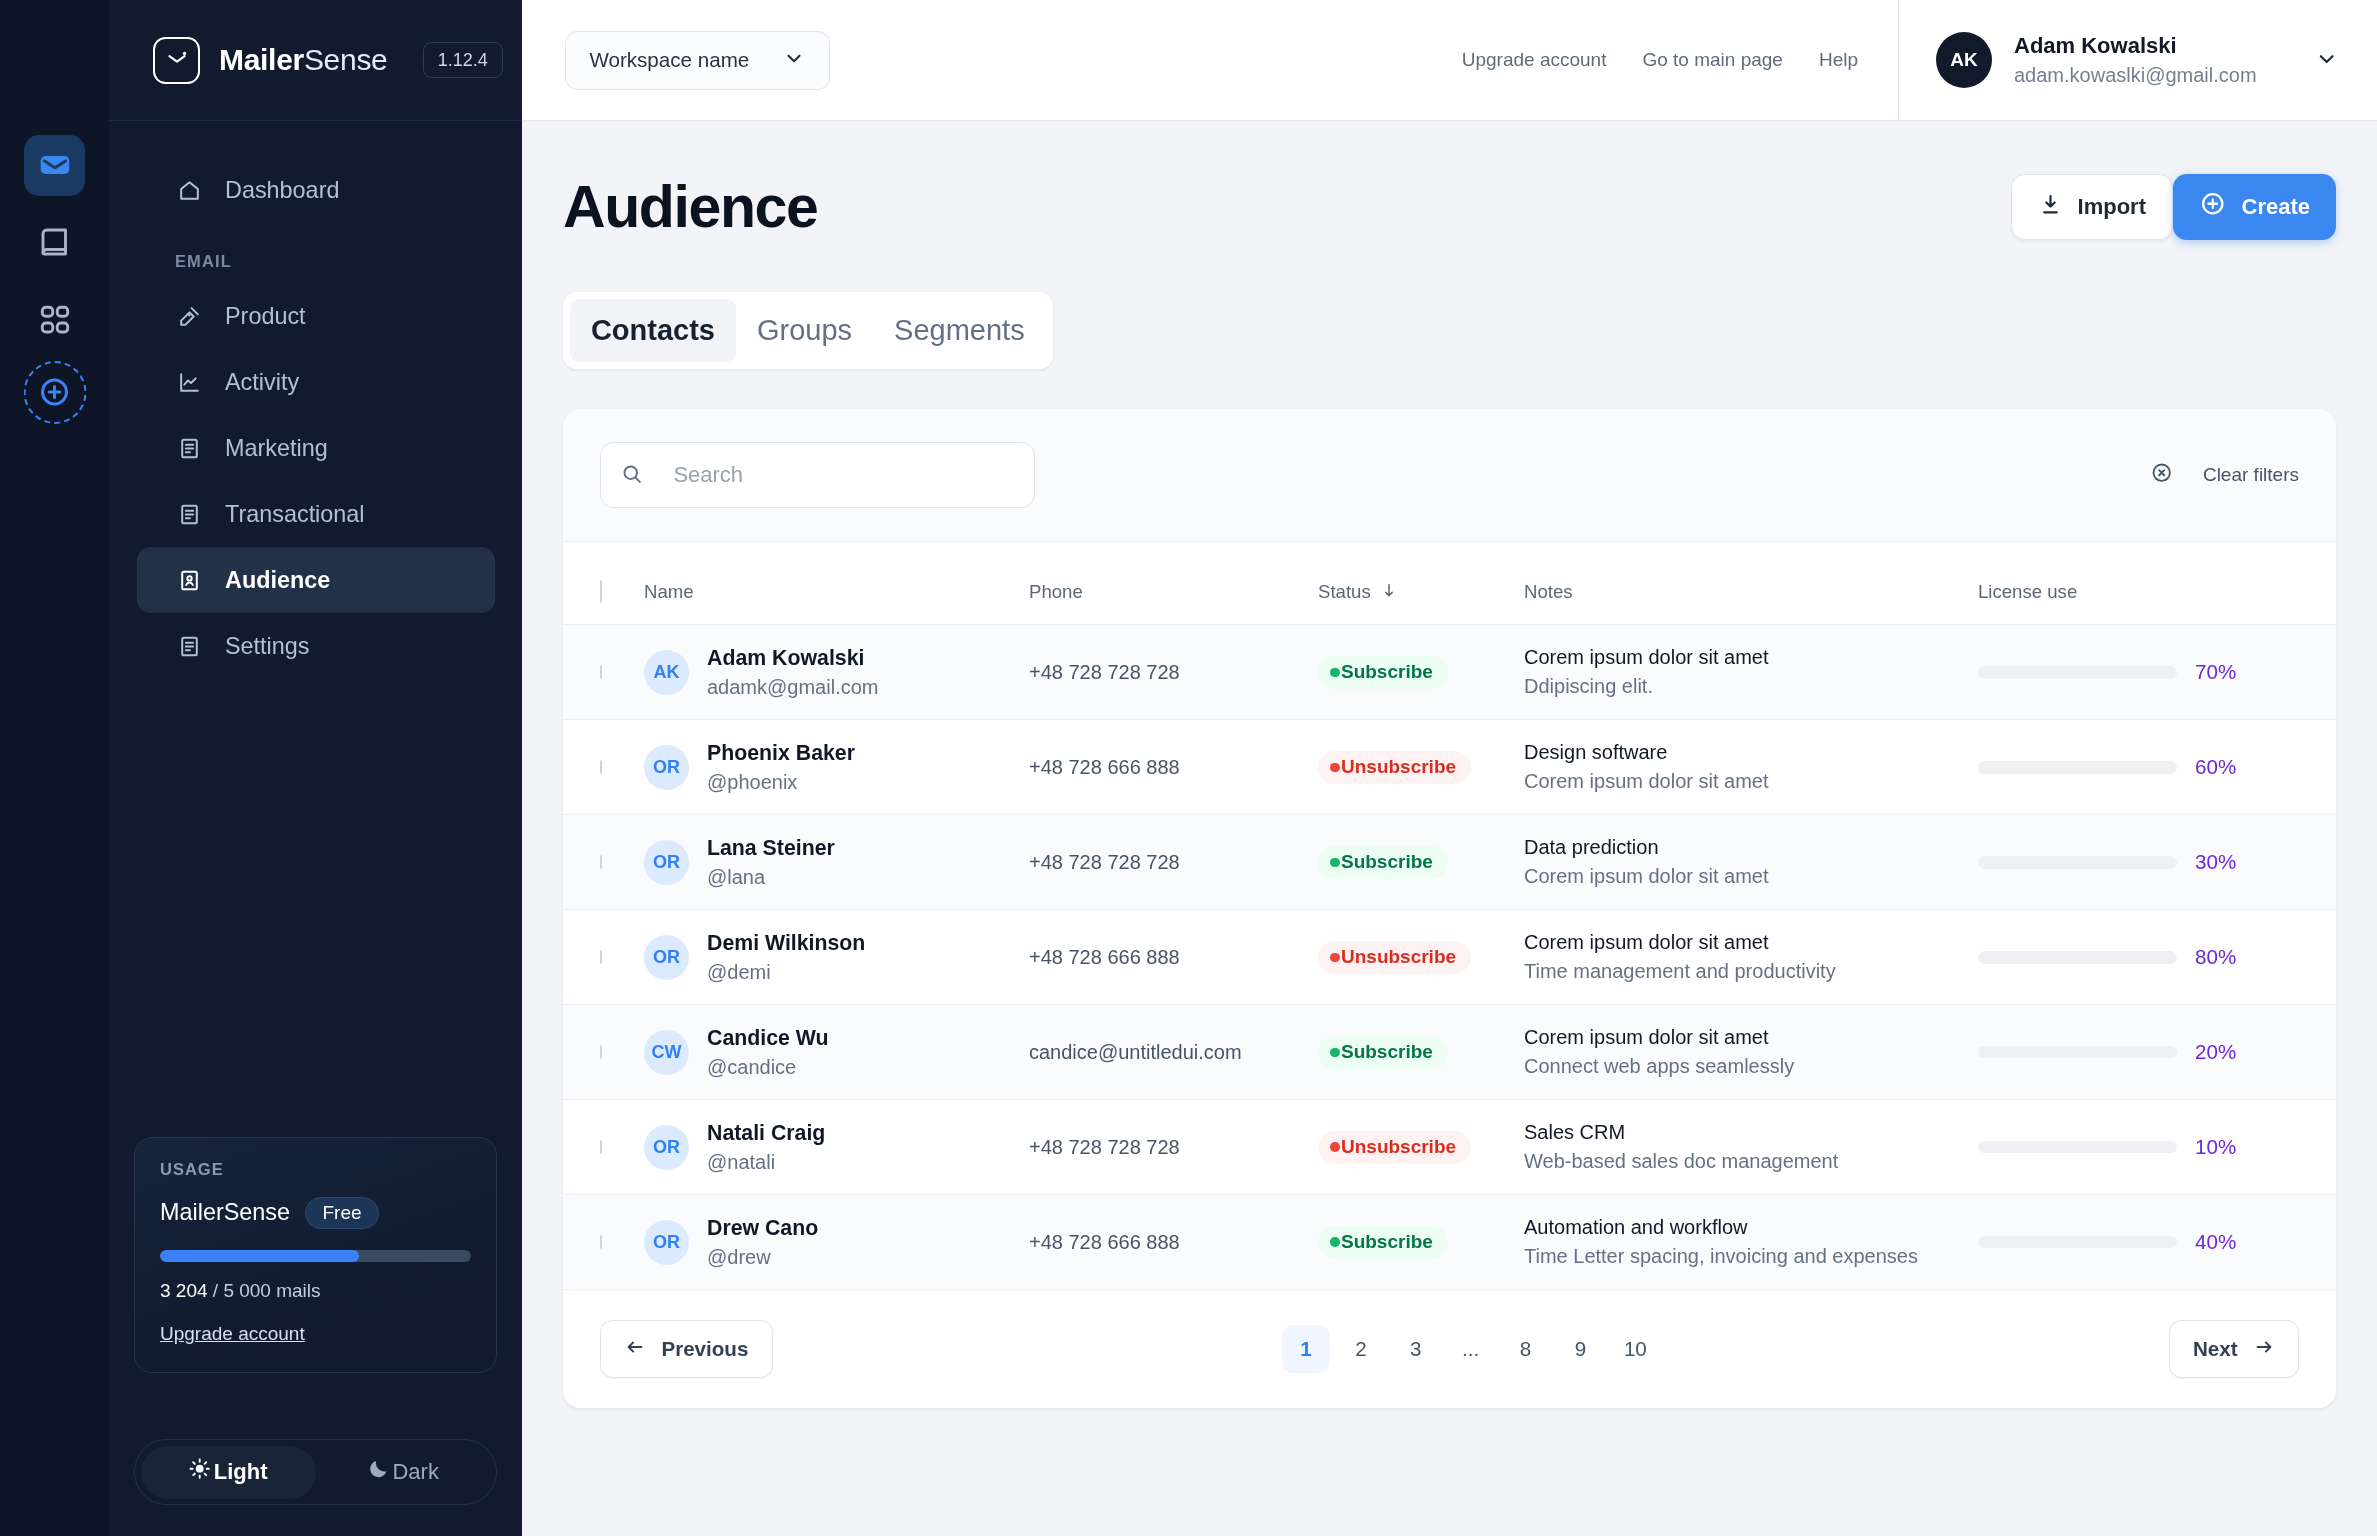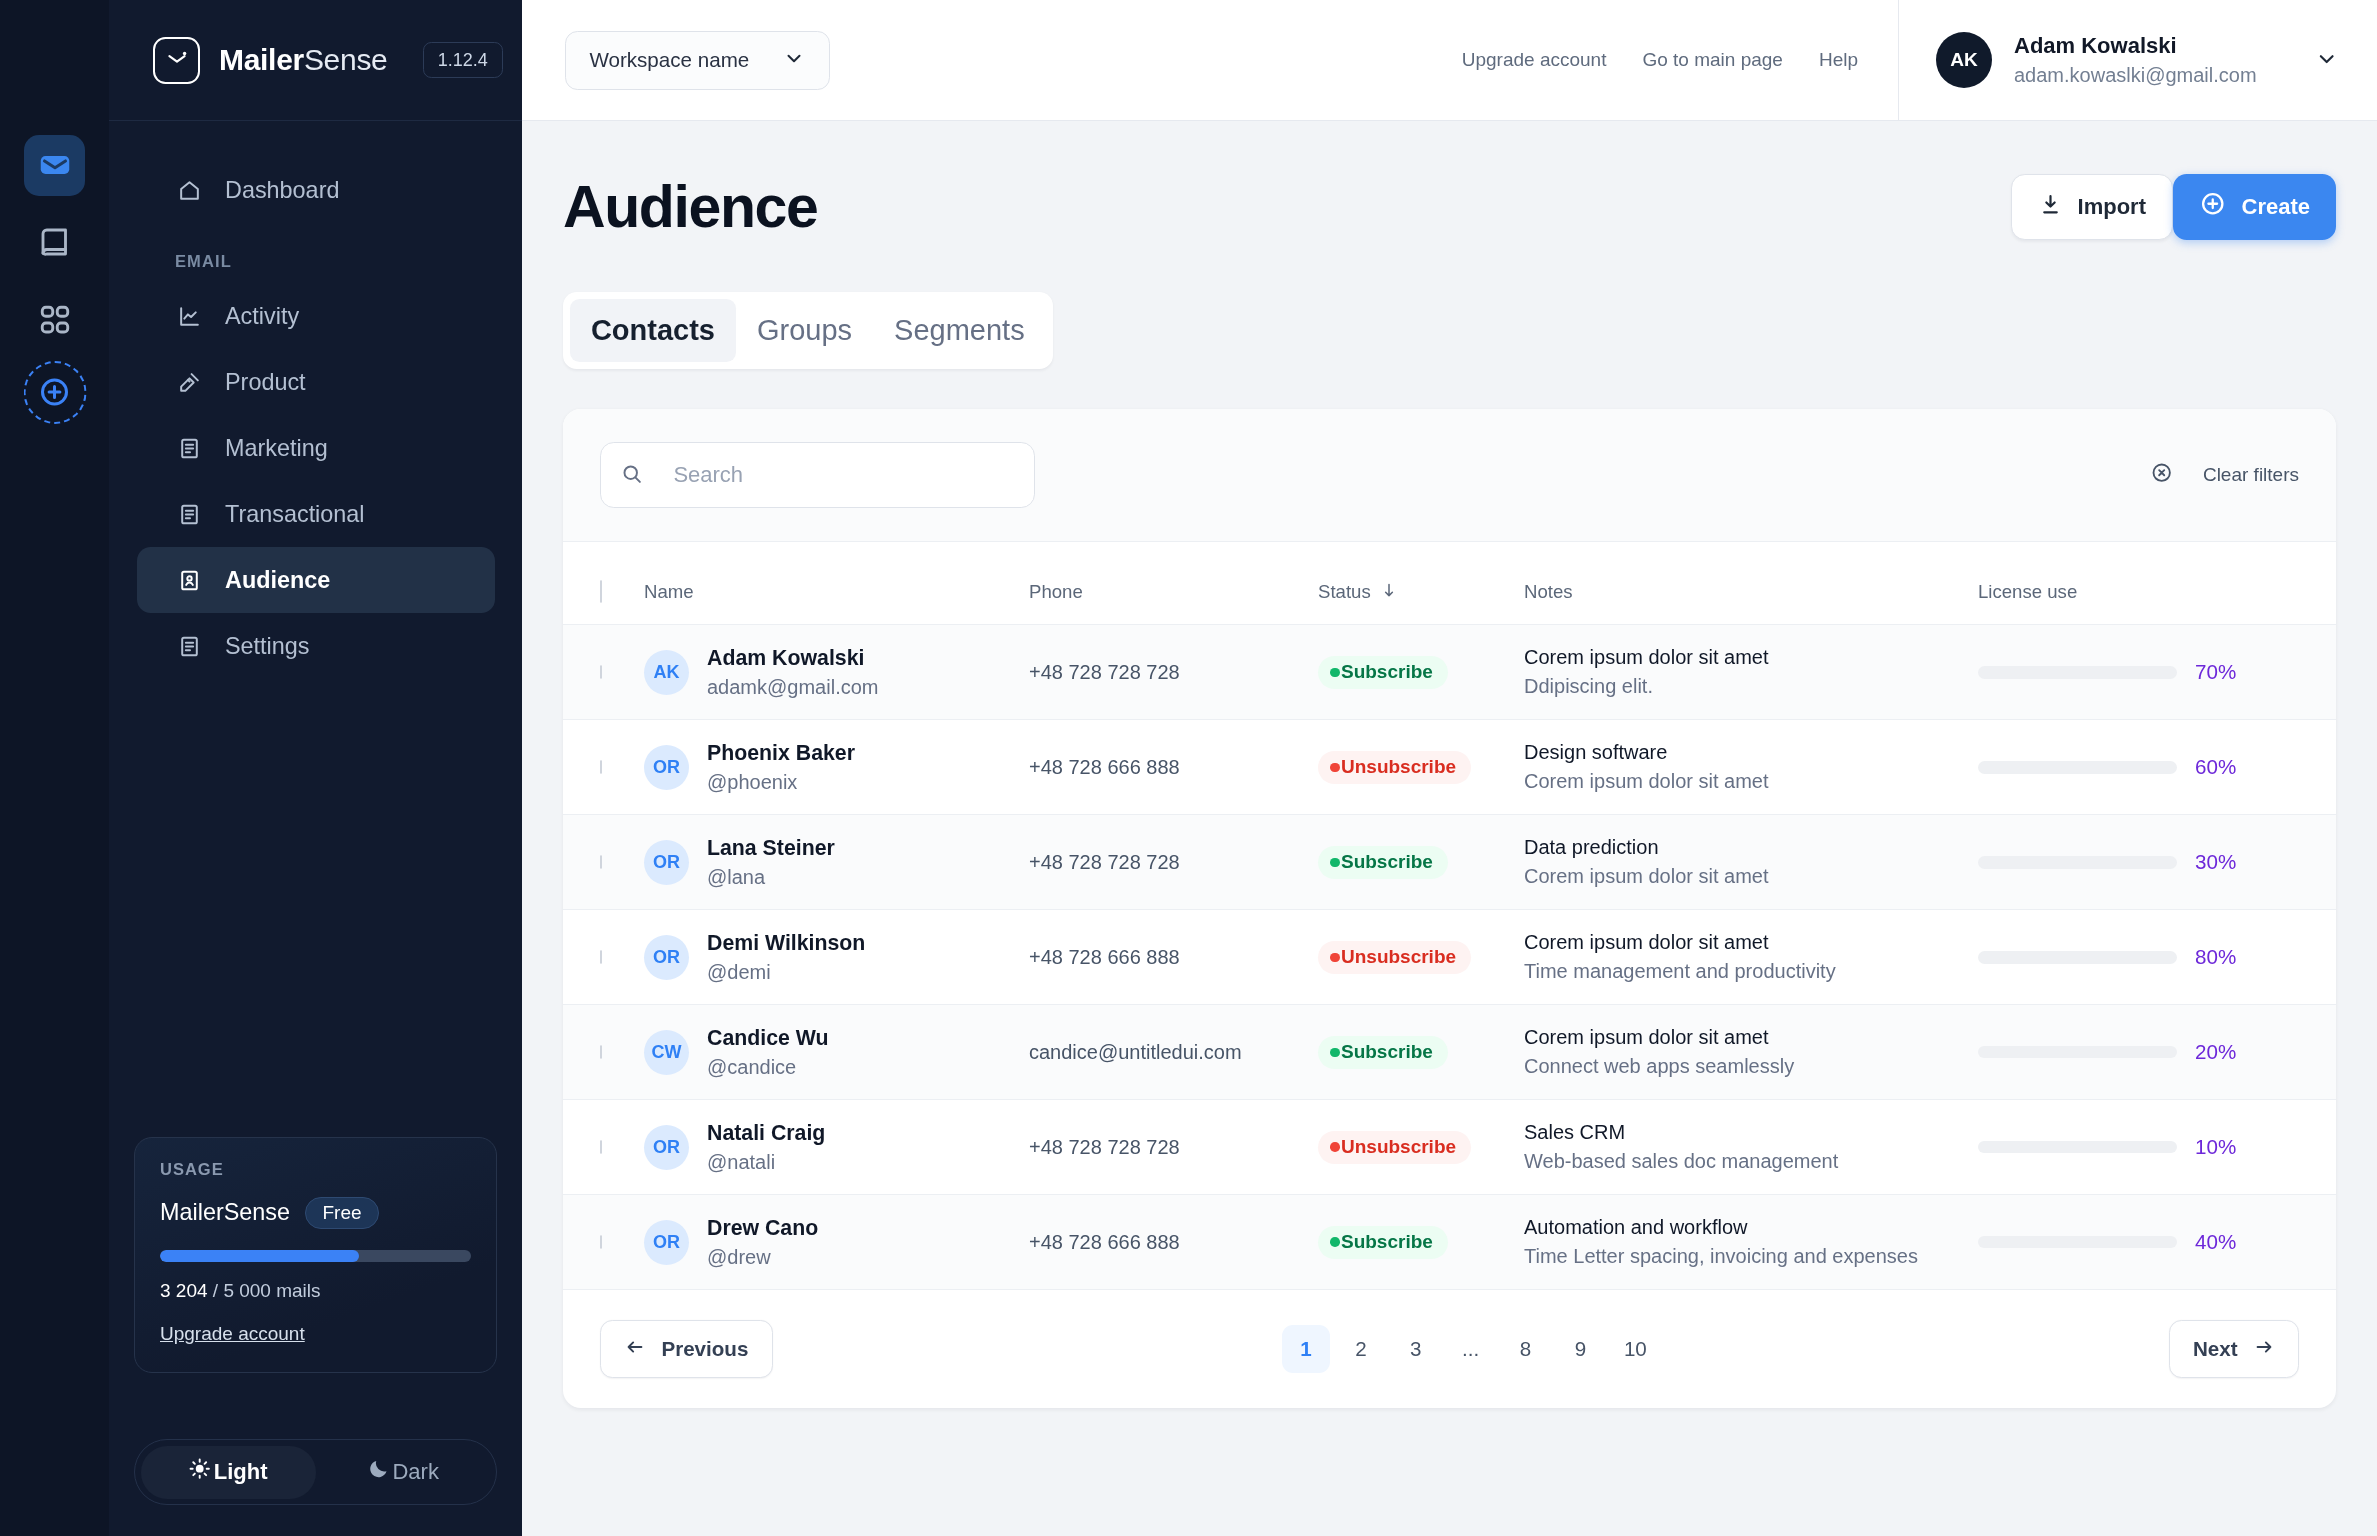--- a/index.html
+++ b/index.html
@@ -320,36 +320,36 @@
             </svg>
         </span>
         <span>Dashboard</span>
       </div>
 
       <div class="nav-section">EMAIL</div>
 
       <div class="nav-item">
         <span class="nav-ico">
           <svg width="25" height="25" viewBox="0 0 24 24" fill="none" stroke="#b4c0d2" stroke-width="1.9" stroke-linecap="round" stroke-linejoin="round">
-              <path d="M4 4v16h16"></path>
-              <path d="M7 14l3.5-4 3 2.5L18 8"></path>
-            </svg>
-        </span>
-        <span>Activity</span>
+              <path d="M4 16l8-8 4 4-8 8H4z"></path>
+              <path d="M14 4l6 6"></path>
+              <path d="M10.5 9.5l1.5 1.5"></path>
+            </svg>
+        </span>
+        <span>Product</span>
       </div>
 
       <div class="nav-item">
         <span class="nav-ico">
           <svg width="25" height="25" viewBox="0 0 24 24" fill="none" stroke="#b4c0d2" stroke-width="1.9" stroke-linecap="round" stroke-linejoin="round">
-              <path d="M4 16l8-8 4 4-8 8H4z"></path>
-              <path d="M14 4l6 6"></path>
-              <path d="M10.5 9.5l1.5 1.5"></path>
-            </svg>
-        </span>
-        <span>Product</span>
+              <path d="M4 4v16h16"></path>
+              <path d="M7 14l3.5-4 3 2.5L18 8"></path>
+            </svg>
+        </span>
+        <span>Activity</span>
       </div>
 
       <div class="nav-item">
         <span class="nav-ico">
           <svg width="25" height="25" viewBox="0 0 24 24" fill="none" stroke="#b4c0d2" stroke-width="1.9" stroke-linecap="round" stroke-linejoin="round">
               <rect x="5" y="3.5" width="14" height="17" rx="1.6"></rect>
               <path d="M8.5 8.5h7M8.5 12h7M8.5 15.5h4"></path>
             </svg>
         </span>
         <span>Marketing</span>

